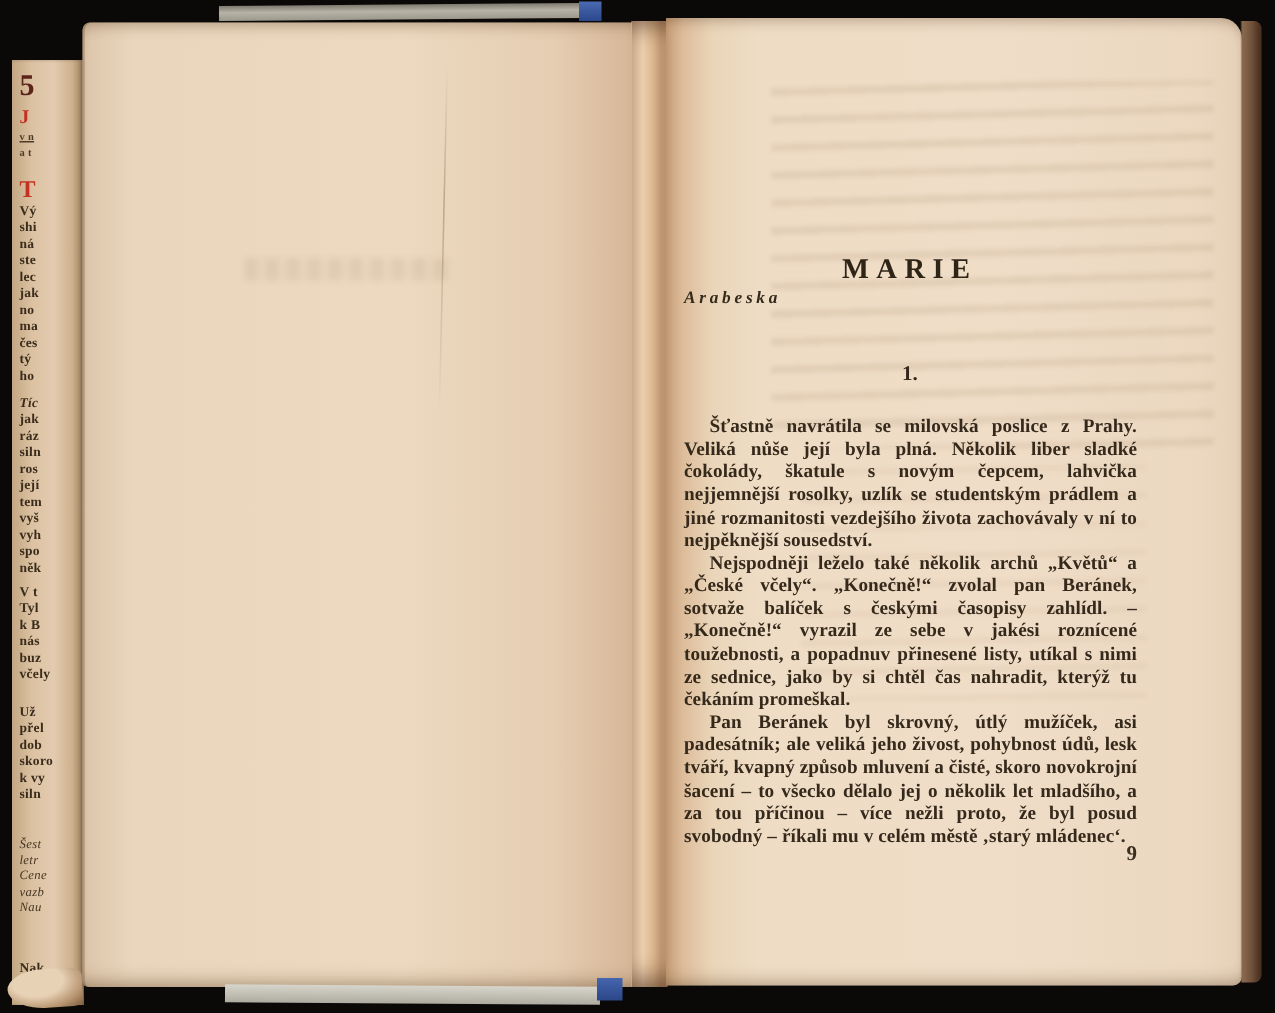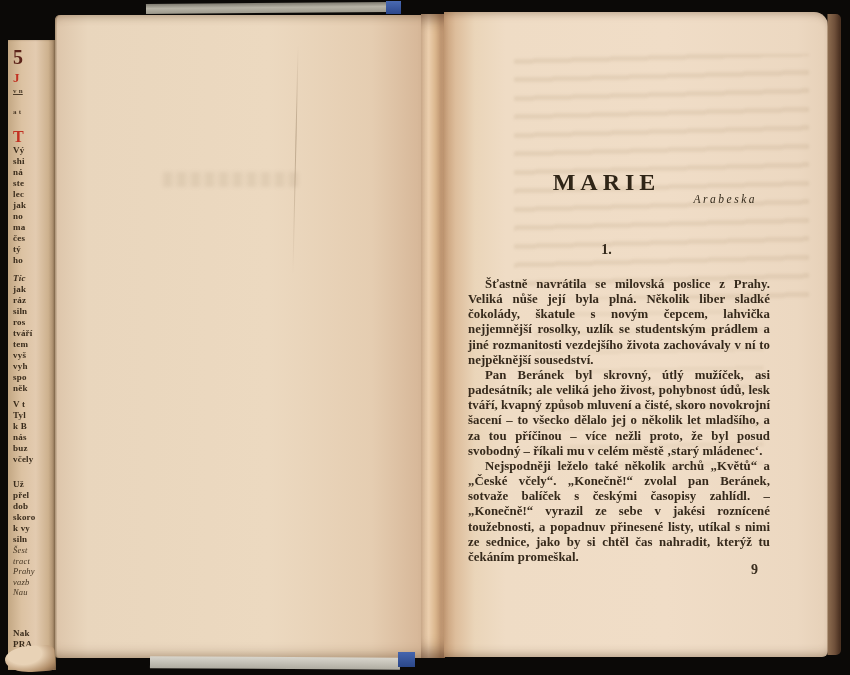--- a/index.html
+++ b/index.html
@@ -96,32 +96,32 @@
     background:repeating-linear-gradient(178.5deg,transparent 0 5px,rgba(128,98,60,.20) 5px 10px,transparent 10px 18.5px);
     filter:blur(1.4px);opacity:.55;
   }
   .bleed-lines2{
     left:90px;top:295px;width:230px;height:160px;
     background:repeating-linear-gradient(179deg,transparent 0 6px,rgba(128,98,60,.16) 6px 10px,transparent 10px 19px);
     filter:blur(1.6px);opacity:.4;
   }
   .rp-title{
     top:157px;left:12px;width:301px;text-align:center;
-    font-size:24px;font-weight:bold;letter-spacing:5px;color:#2f2517;margin:0;
+    font-size:19px;font-weight:bold;letter-spacing:5px;color:#2f2517;margin:0;
   }
   .rp-subtitle{
-    top:181px;left:12px;width:301px;text-align:right;
-    font-size:11.5px;font-style:italic;font-weight:normal;letter-spacing:2.5px;color:#342a1b;margin:0;
+    top:181px;left:12px;width:301px;text-align:left;
+    font-size:11.5px;font-style:italic;font-weight:bold;letter-spacing:2.5px;color:#342a1b;margin:0;
   }
   .rp-section{
     top:230px;left:12px;width:301px;text-align:center;
     font-size:14px;font-weight:bold;color:#33281a;
   }
   .rp-body{
-    top:265px;left:24px;width:302px;
+    top:265px;left:12px;width:302px;
     font-size:12.8px;line-height:15.15px;font-weight:600;
     text-align:justify;color:#35291b;letter-spacing:.05px;
   }
   .rp-body p{margin:0;text-indent:17px;}
   .rp-pagenum{
     top:550px;left:12px;width:302px;text-align:right;
     font-size:14px;font-weight:600;color:#3a2e1f;
   }
 
   
@@ -136,59 +136,59 @@
 <body>
 
 <div class="abs top-edge"></div>
 <div class="abs headband-top"></div>
 
 <div class="abs flap">
   <div class="flap-col">
     <div class="frag f-num" style="margin-top: 0px;">5</div>
       <div class="frag f-red f-cap" style="margin-top: 3px;">J</div>
       <div class="frag f-tiny" style="margin-top: 2px; text-decoration: underline;">v n</div>
-      <div class="frag f-tiny" style="margin-top: 13px;">a t</div>
+      <div class="frag f-tiny" style="margin-top: 3px;">a t</div>
       <div class="frag f-red f-cap2" style="margin-top: 12px;">T</div>
       <div class="frag" style="margin-top: 0;">Vý</div>
       <div class="frag">shi</div>
       <div class="frag">ná</div>
       <div class="frag">ste</div>
       <div class="frag">lec</div>
       <div class="frag">jak</div>
       <div class="frag">no</div>
       <div class="frag">ma</div>
       <div class="frag">čes</div>
       <div class="frag">tý</div>
       <div class="frag">ho</div>
       <div class="frag" style="margin-top: 7px; font-style: italic;">Tíc</div>
       <div class="frag">jak</div>
       <div class="frag">ráz</div>
       <div class="frag">siln</div>
       <div class="frag">ros</div>
-      <div class="frag">tváří</div>
+      <div class="frag">její</div>
       <div class="frag">tem</div>
       <div class="frag">vyš</div>
       <div class="frag">vyh</div>
       <div class="frag">spo</div>
       <div class="frag">něk</div>
       <div class="frag" style="margin-top: 5px;">V t</div>
       <div class="frag">Tyl</div>
       <div class="frag">k B</div>
       <div class="frag">nás</div>
       <div class="frag">buz</div>
       <div class="frag">včely</div>
       <div class="frag" style="margin-top: 14px;">Už</div>
       <div class="frag">přel</div>
       <div class="frag">dob</div>
       <div class="frag">skoro</div>
       <div class="frag">k vy</div>
       <div class="frag">siln</div>
-      <div class="frag f-it" style=" font-family: Liberation Serif, serif;">Šest</div>
-      <div class="frag f-it">tract</div>
-      <div class="frag f-it">Prahy</div>
+      <div class="frag f-it" style="margin-top: 22px; font-family: Liberation Serif, serif;">Šest</div>
+      <div class="frag f-it">letr</div>
+      <div class="frag f-it">Cene</div>
       <div class="frag f-it">vazb</div>
       <div class="frag f-it">Nau</div>
       <div class="frag" style="margin-top: 30px;">Nak</div>
       <div class="frag">PRA</div>
   </div>
 </div>
 
 <div class="abs left-page">
   <div class="abs bleed-smudge"></div>
   <div class="abs page-crease"></div>
@@ -197,22 +197,22 @@
 <div class="abs gutter"></div>
 
 <div class="abs right-page">
   <div class="abs bleed-lines"></div>
   <div class="abs bleed-lines2"></div>
   <h1 class="abs rp-title">MARIE</h1>
   <h2 class="abs rp-subtitle">Arabeska</h2>
   <div class="abs rp-section">1.</div>
   <div class="abs rp-body">
     <p>Šťastně navrátila se milovská poslice z Prahy. Veliká nůše její byla plná. Několik liber sladké čokolády, škatule s novým čepcem, lahvička nejjemnější rosolky, uzlík se studentským prádlem a jiné rozmanitosti vezdejšího života zachovávaly v ní to nejpěknější sousedství.</p>
+      <p>Nejspodněji leželo také několik archů „Květů“ a „České včely“. „Konečně!“ zvolal pan Beránek, sotvaže balíček s českými časopisy zahlídl. – „Konečně!“ vyrazil ze sebe v jakési roznícené toužebnosti, a popadnuv přinesené listy, utíkal s nimi ze sednice, jako by si chtěl čas nahradit, kterýž tu čekáním promeškal.</p>
       <p>Pan Beránek byl skrovný, útlý mužíček, asi padesátník; ale veliká jeho živost, pohybnost údů, lesk tváří, kvapný způsob mluvení a čisté, skoro novokrojní šacení – to všecko dělalo jej o několik let mladšího, a za tou příčinou – více nežli proto, že byl posud svobodný – říkali mu v celém městě ‚starý mládenec‘.</p>
-      <p>Nejspodněji leželo také několik archů „Květů“ a „České včely“. „Konečně!“ zvolal pan Beránek, sotvaže balíček s českými časopisy zahlídl. – „Konečně!“ vyrazil ze sebe v jakési roznícené toužebnosti, a popadnuv přinesené listy, utíkal s nimi ze sednice, jako by si chtěl čas nahradit, kterýž tu čekáním promeškal.</p>
   </div>
   <div class="abs rp-pagenum">9</div>
 </div>
 
 <div class="abs right-stack-edge"></div>
 
 <div class="abs bottom-edge"></div>
 <div class="abs headband-bottom"></div>
 <div class="abs corner-curl"></div>
 

